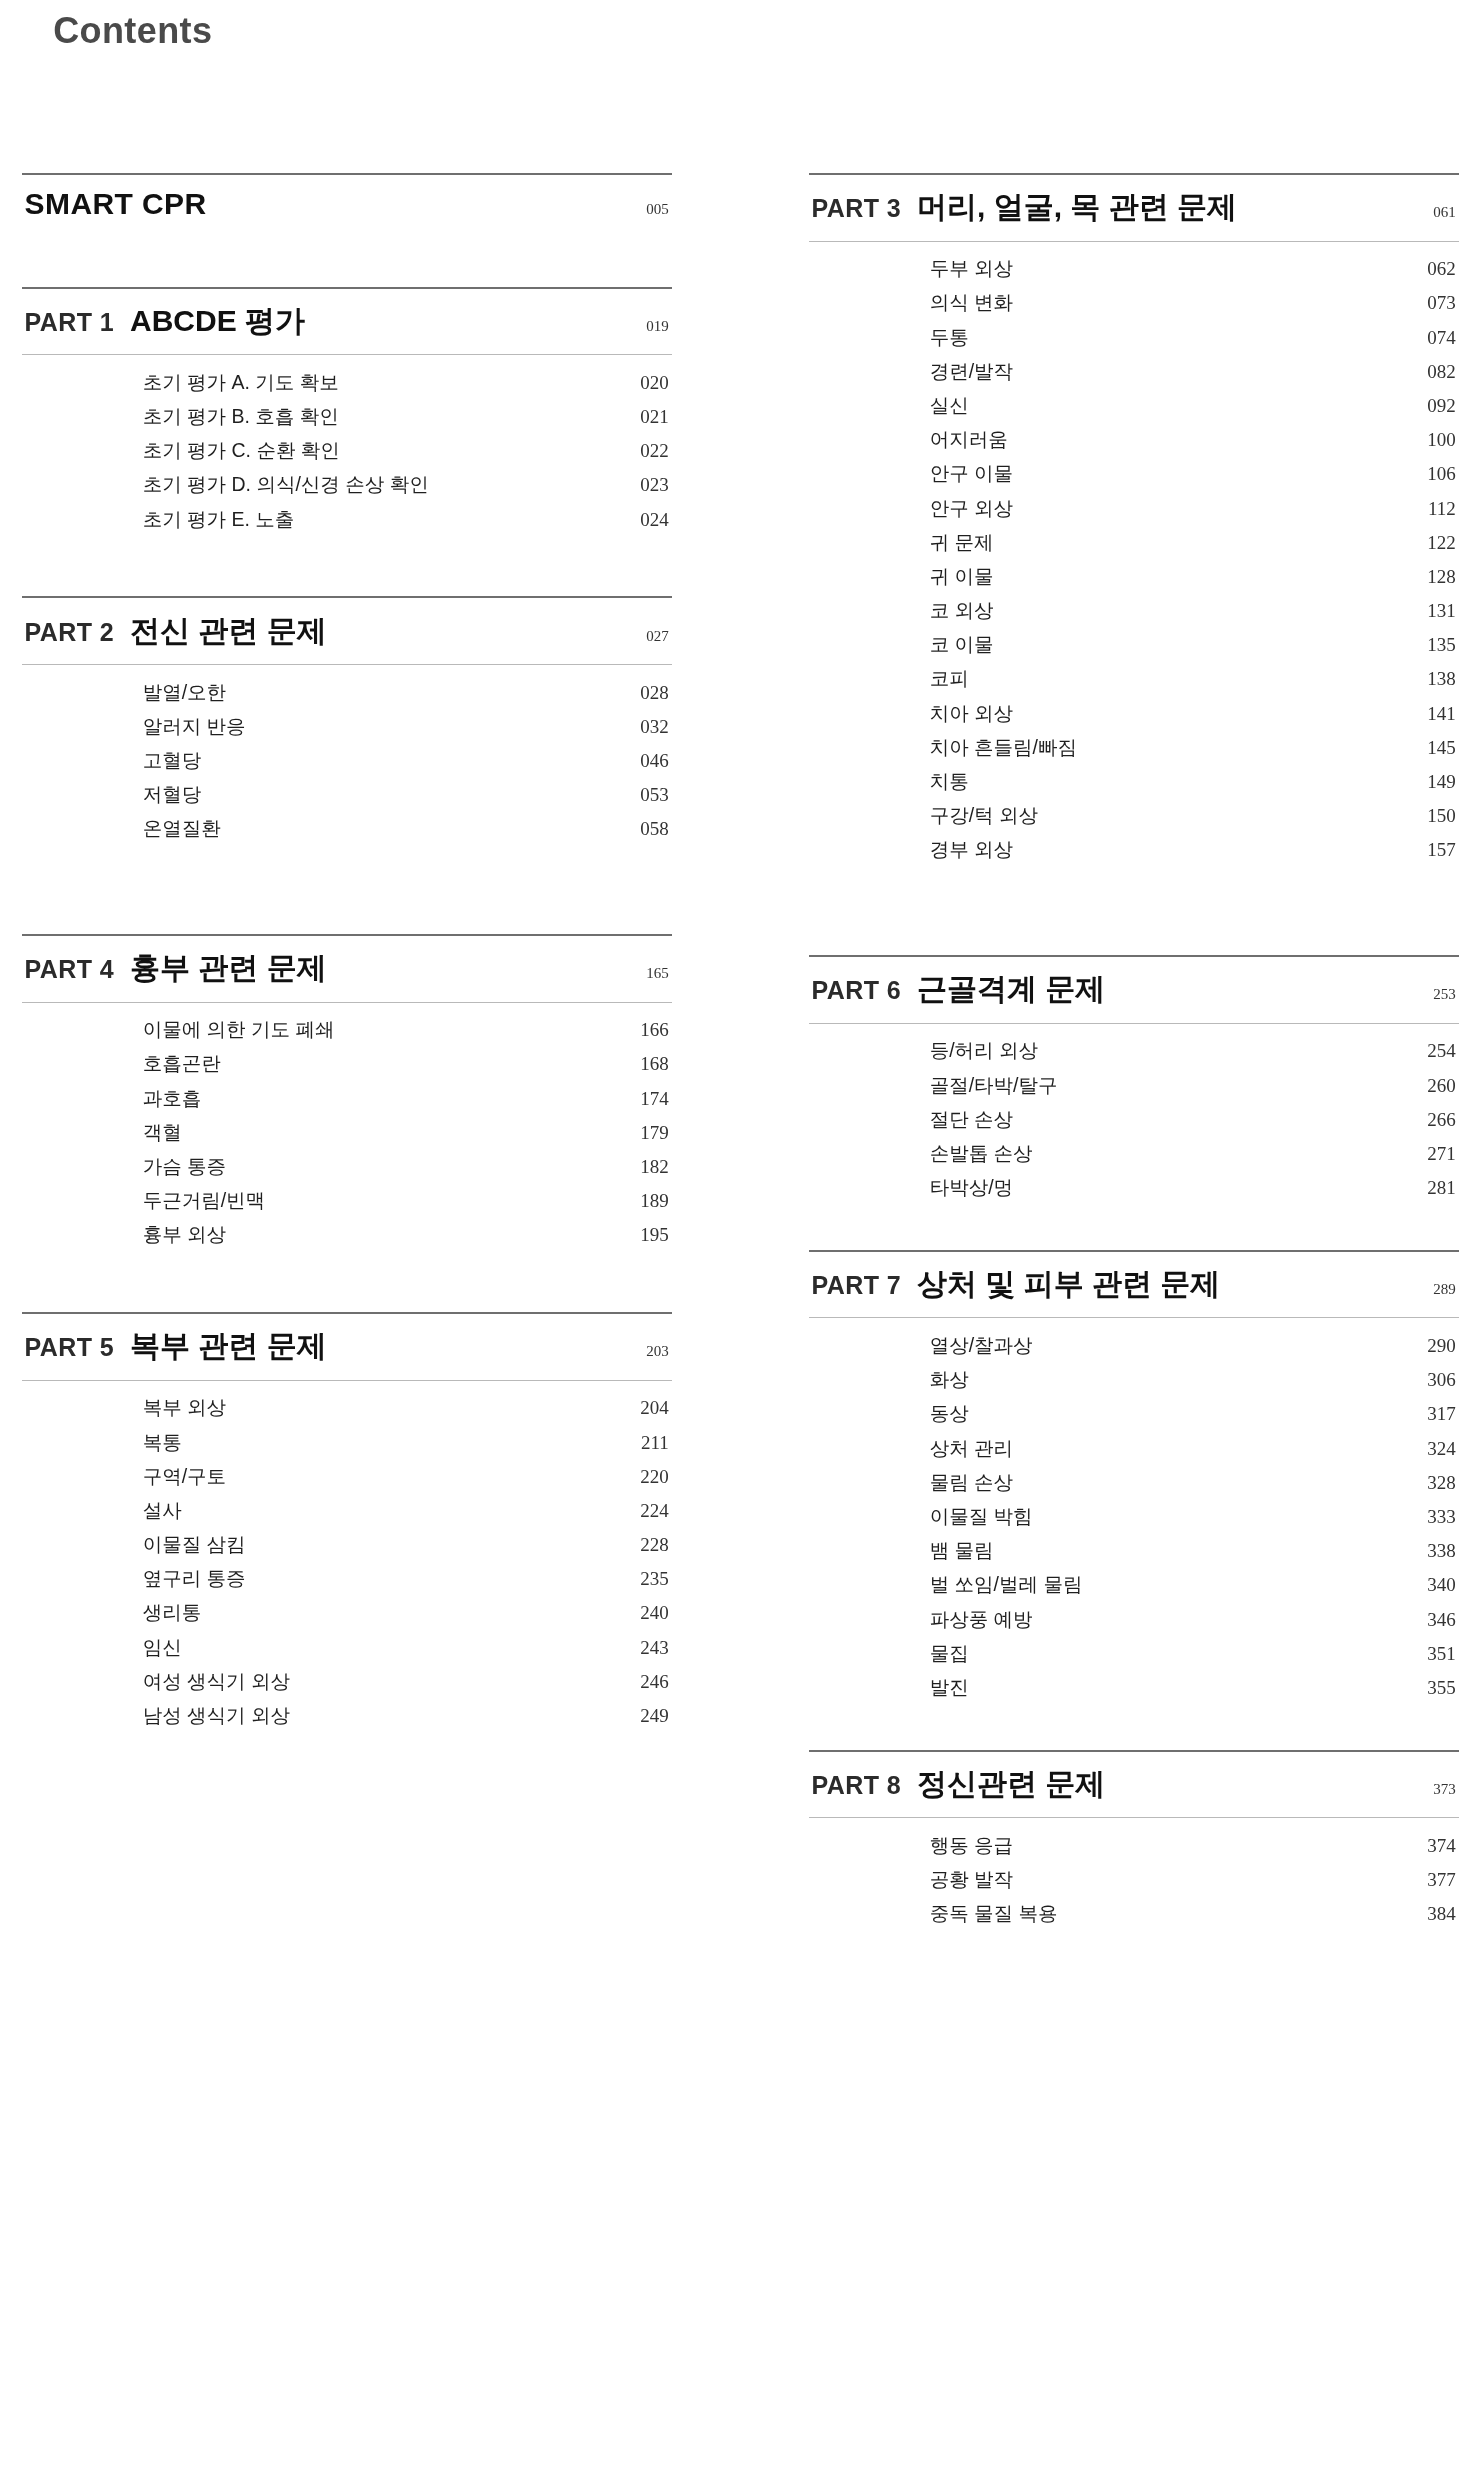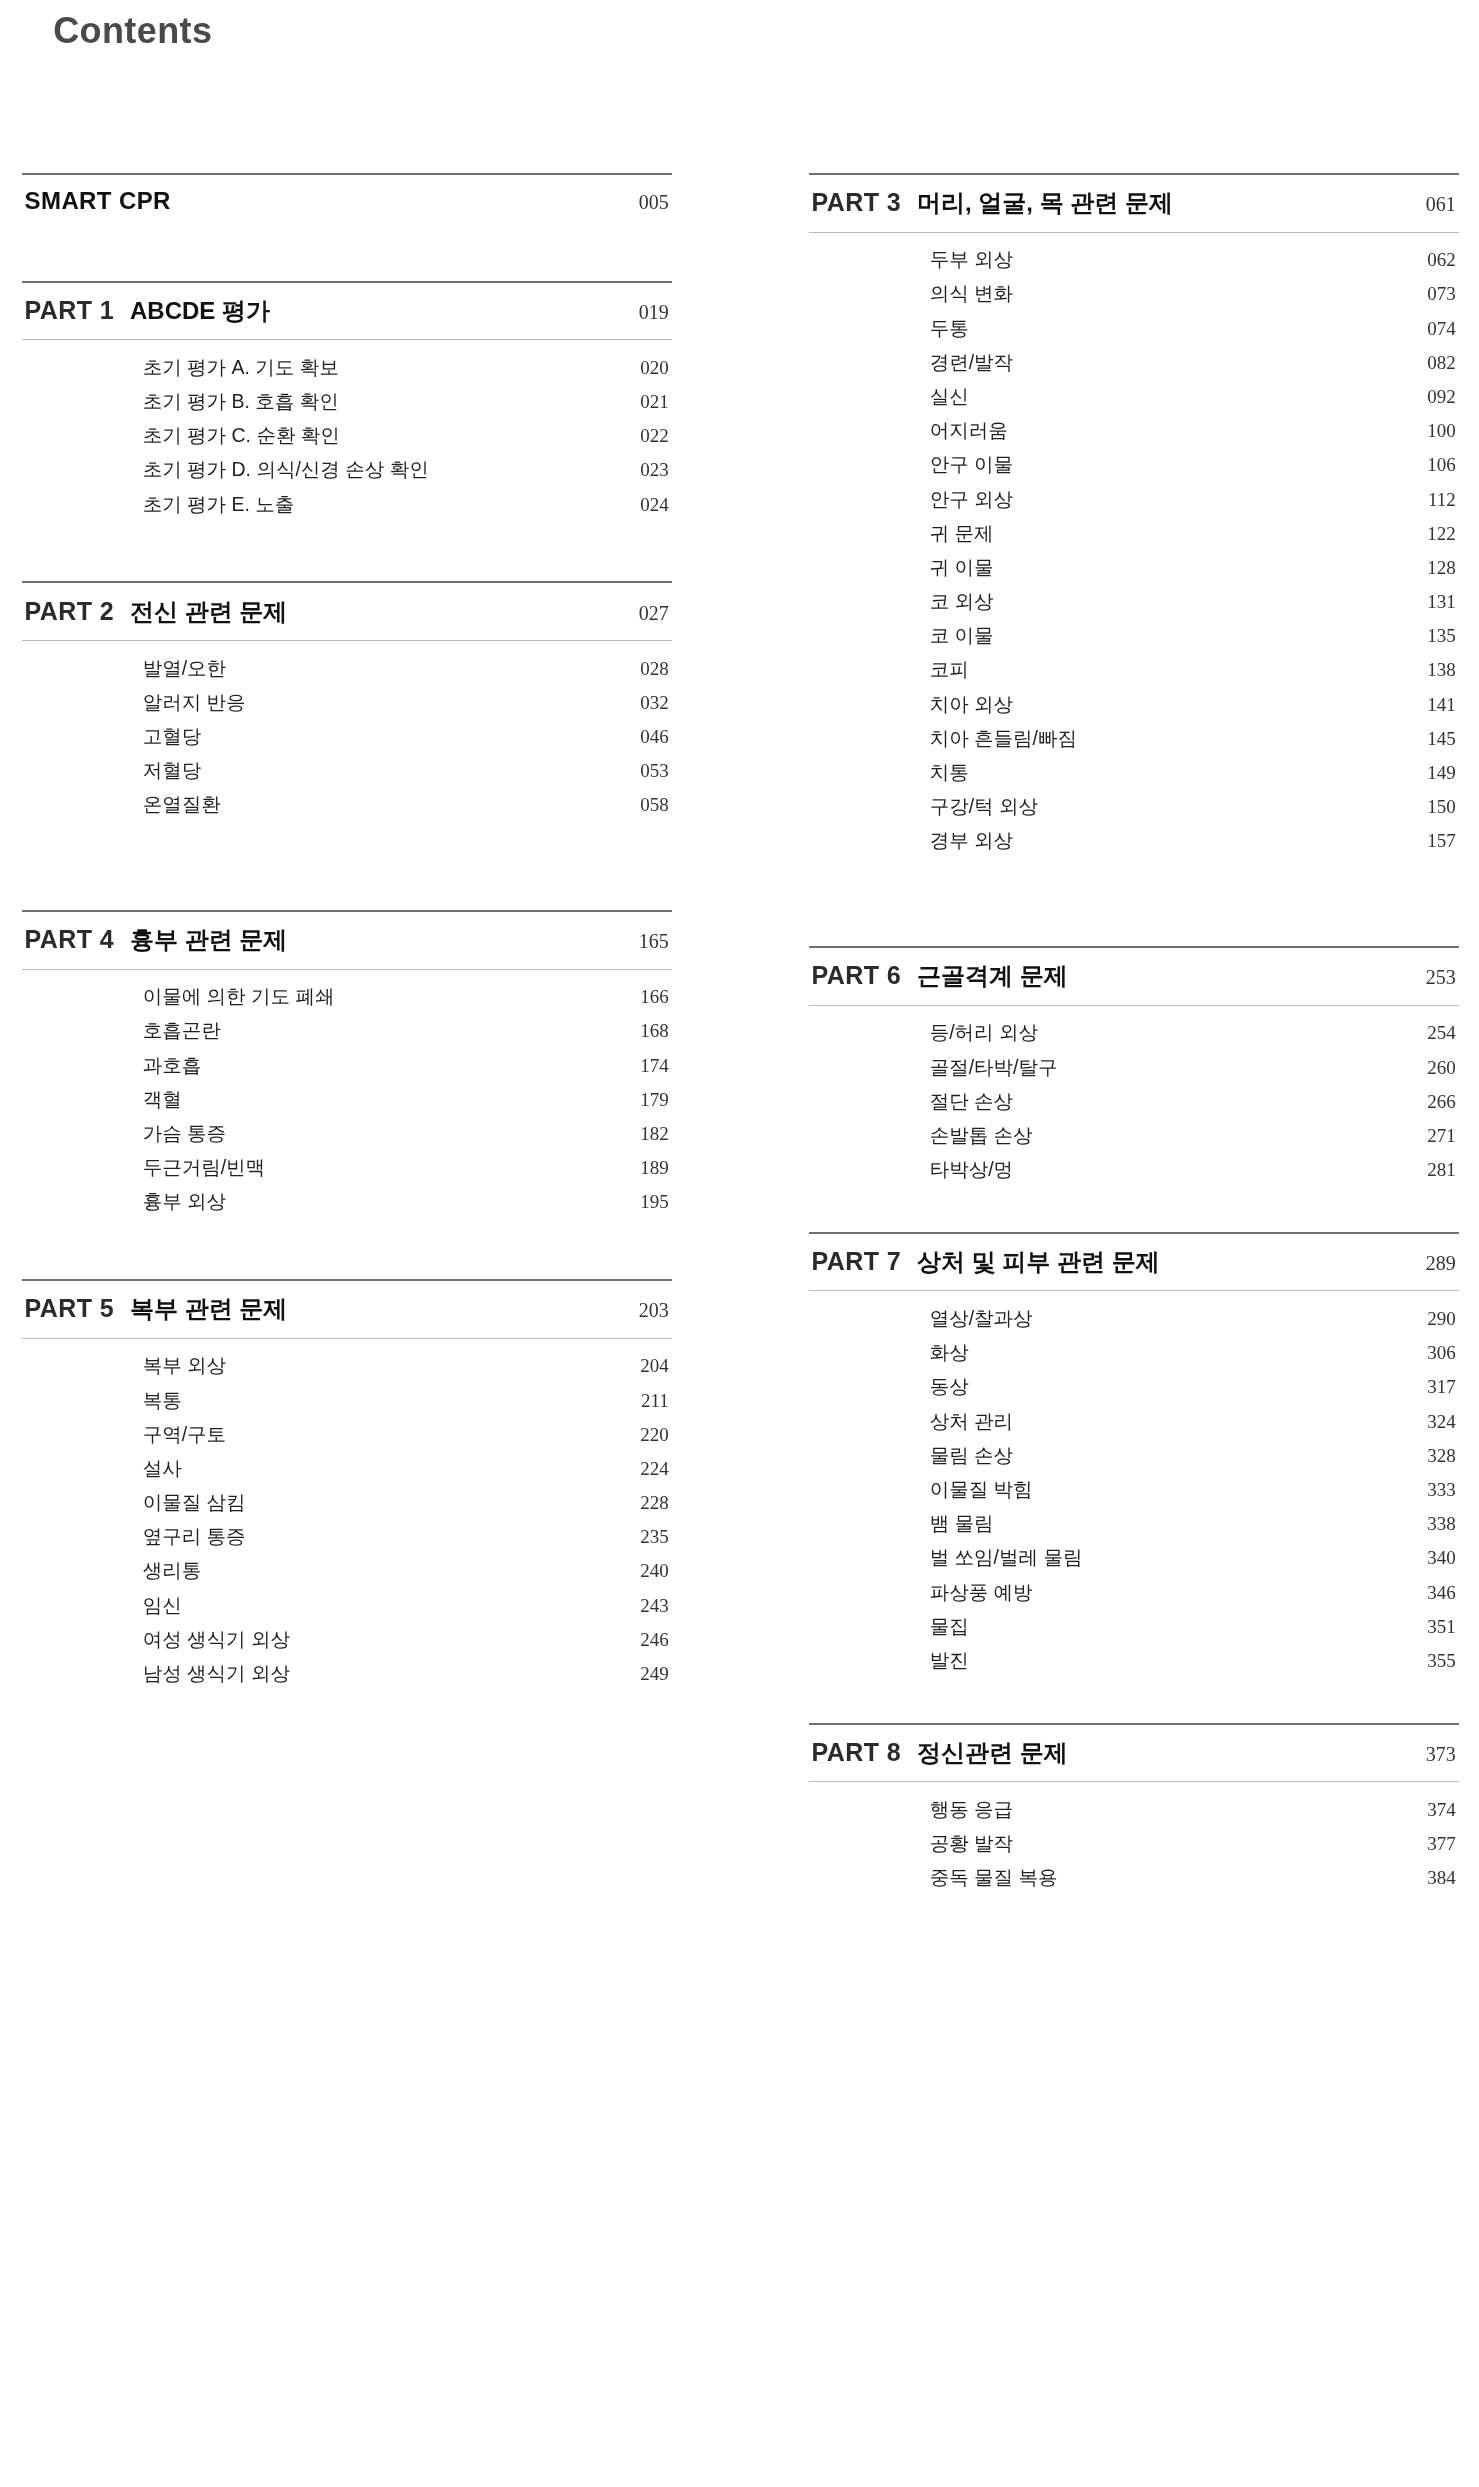--- a/index.html
+++ b/index.html
@@ -63,29 +63,29 @@
     padding: 12.3px 2.9px 12.3px 2.9px;
   }
   .part-tag {
     font-size: 25px;
     font-weight: bold;
     color: #2b2b2b;
     letter-spacing: 0.4px;
     white-space: nowrap;
   }
   .part-name {
-    font-size: 24px;
+    font-size: 30px;
     font-weight: bold;
     color: #111;
     margin-left: 16px;
     white-space: nowrap;
   }
   .part-page {
     margin-left: auto;
-    font-size: 20px;
+    font-size: 15px;
     color: #333;
     font-family: "Liberation Serif", serif;
   }
   .head-plain .part-name {
     margin-left: 0;
     letter-spacing: 0.4px;
   }
   .entries {
     padding: 10px 0 7.2px 0;
   }

